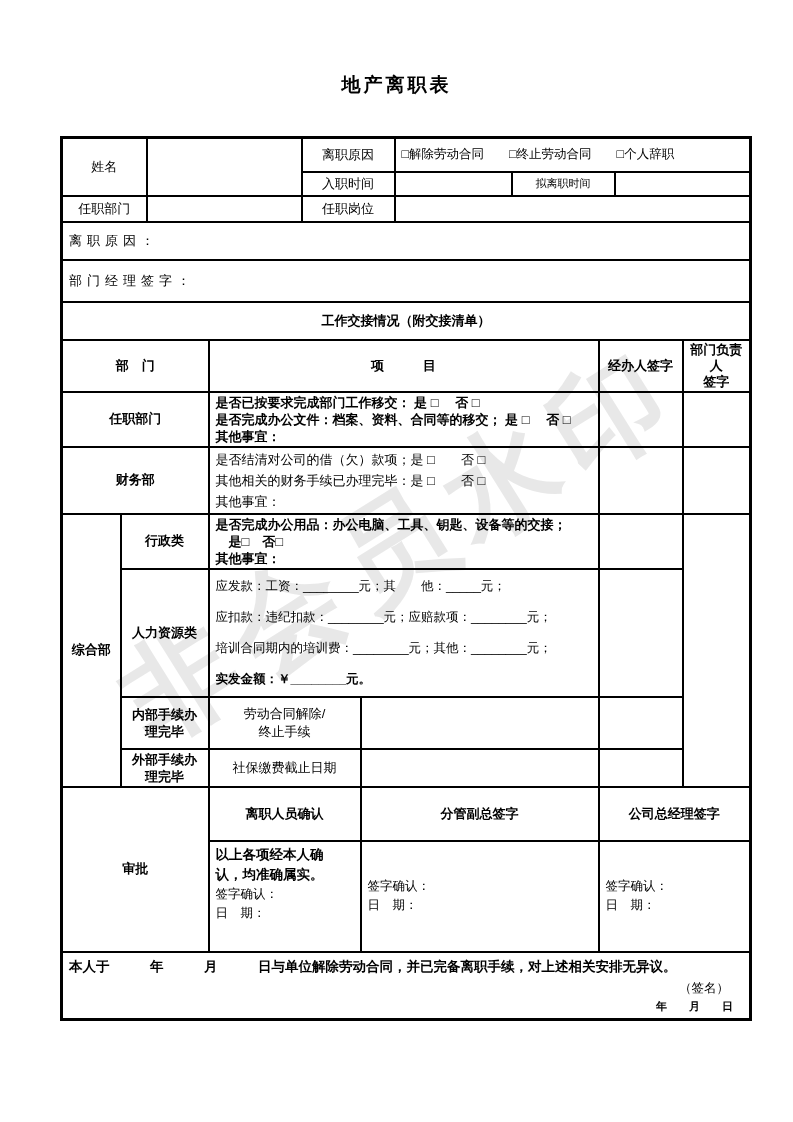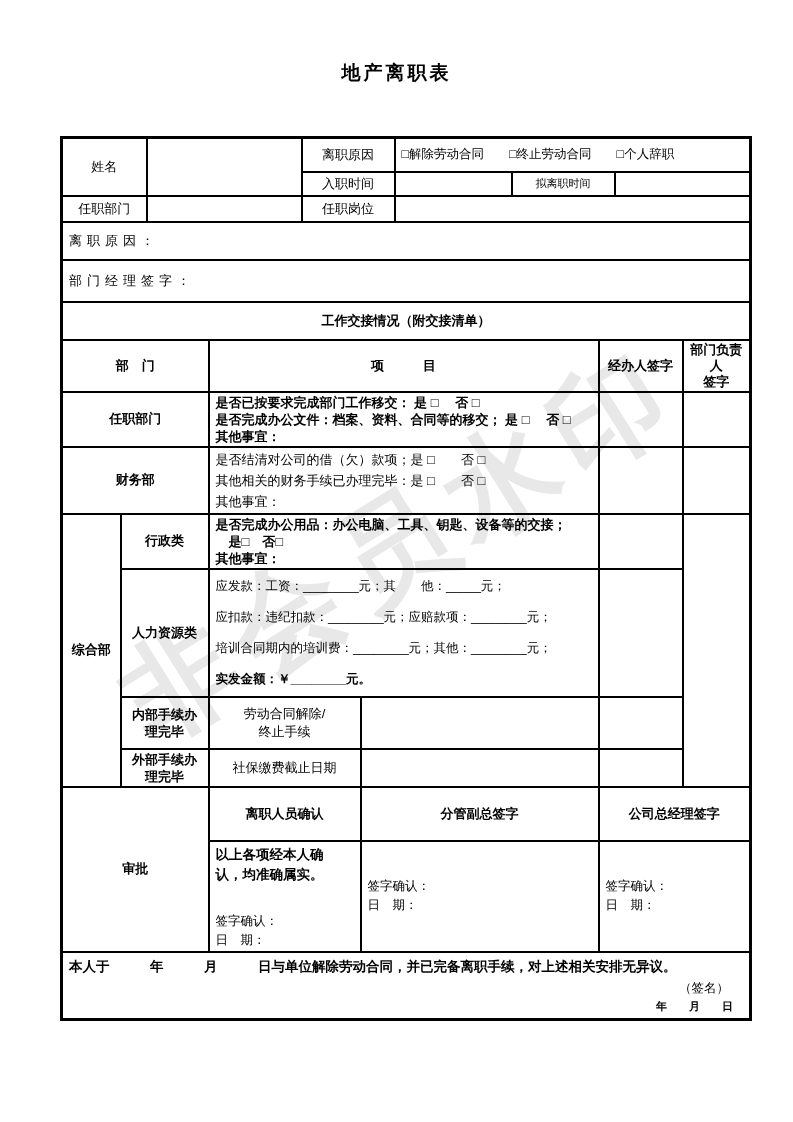--- a/index.html
+++ b/index.html
@@ -5,21 +5,21 @@
   html,body{margin:0;padding:0;background:#ffffff;}
   .page{
     position:relative;
     width:793px;height:1122px;
     background:#ffffff;
     overflow:hidden;
     font-family:"Liberation Sans","DejaVu Sans",sans-serif;
     color:#000;
   }
   .doc-title{
-    position:absolute;top:60px;left:0;width:793px;
+    position:absolute;top:72px;left:0;width:793px;
     text-align:center;
     font-family:"DejaVu Serif","Liberation Serif",serif;
     font-size:19px;font-weight:bold;letter-spacing:3px;
   }
   .watermark{
     position:absolute;left:45px;top:470px;width:710px;
     text-align:center;
     font-size:112px;font-weight:bold;letter-spacing:14px;
     color:rgba(190,190,190,0.35);
     transform:rotate(-32deg);
@@ -48,21 +48,21 @@
   .pre{white-space:pre-line;}
   .sp{letter-spacing:5px;}
   .content{font-size:12.5px;padding:2px 8px;}
   .lh-tight{line-height:17px;font-weight:bold;}
   .lh-wide{line-height:21px;}
   .hd{font-size:14px;}
   .hd2{font-size:12.5px;line-height:16px;}
   .hr-line{line-height:31px;font-size:12.5px;}
   .confirm-cell{height:100%;}
   .confirm-flex{
-    display:flex;flex-direction:column;justify-content:space-between;
+    display:flex;flex-direction:column;
     height:105px;padding-top:2px;
   }
   .confirm-top{font-weight:bold;font-size:13.5px;line-height:20px;white-space:pre-line;}
   .signdate{font-size:12.5px;line-height:19px;white-space:pre-line;}
   .vbottom{vertical-align:bottom;}
   .decl-line1{font-weight:bold;font-size:13.5px;padding-top:4px;}
   .decl-line2{text-align:right;font-size:12.5px;padding:4px 14px 0 0;}
   .decl-line3{text-align:right;font-size:11px;padding:2px 10px 0 0;font-weight:bold;}
   .footer-credit{
     position:absolute;right:3px;top:1072px;

